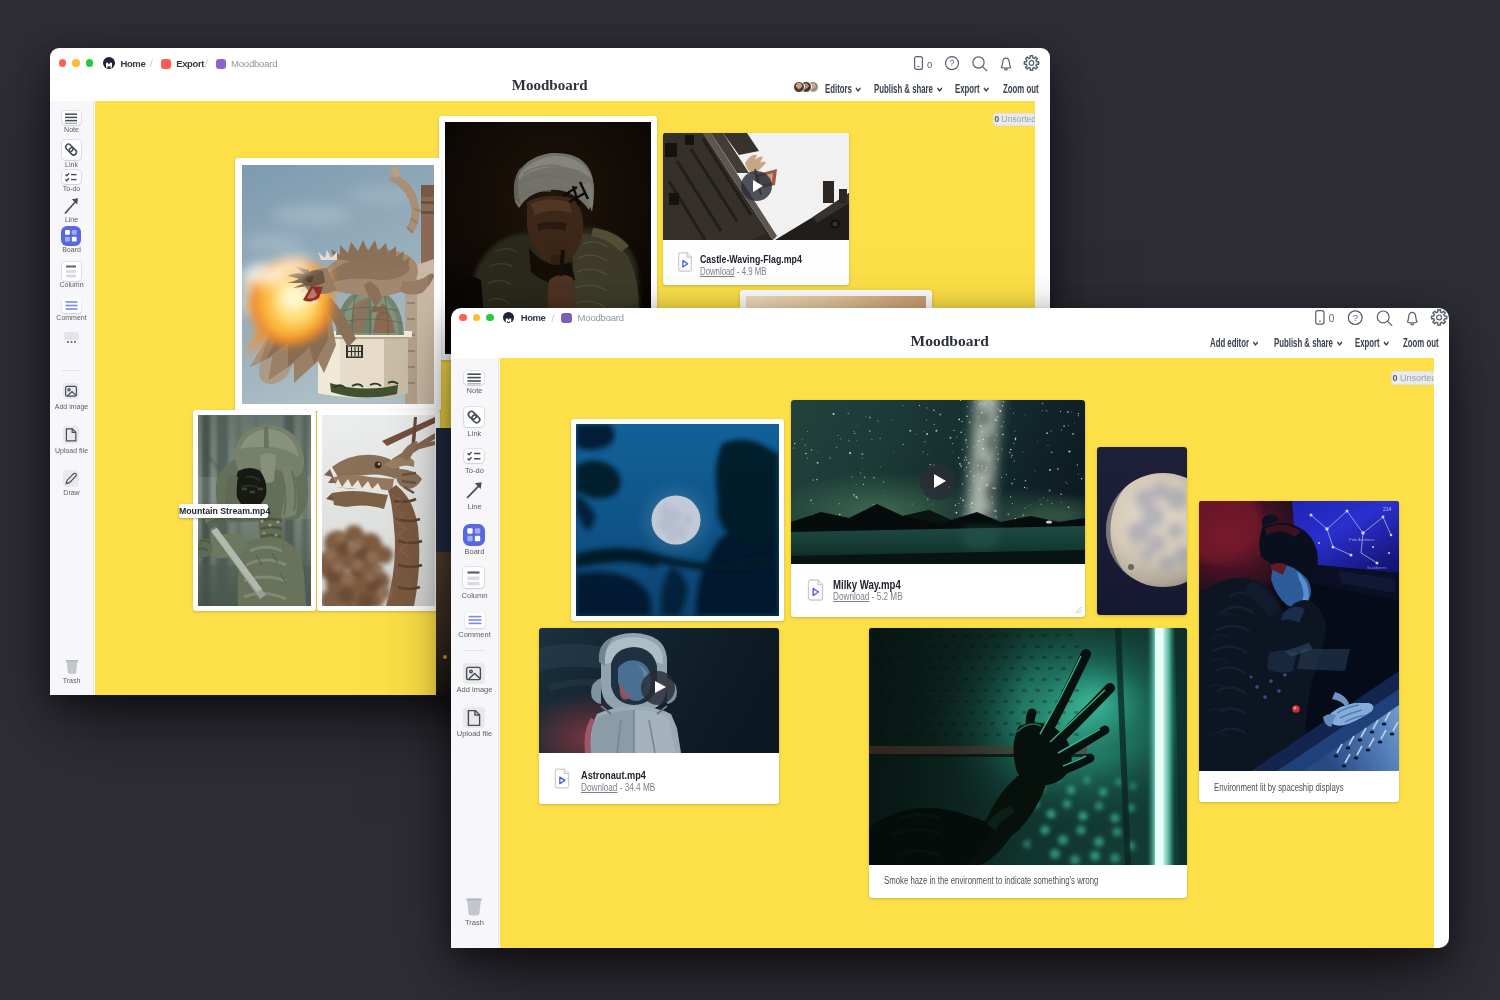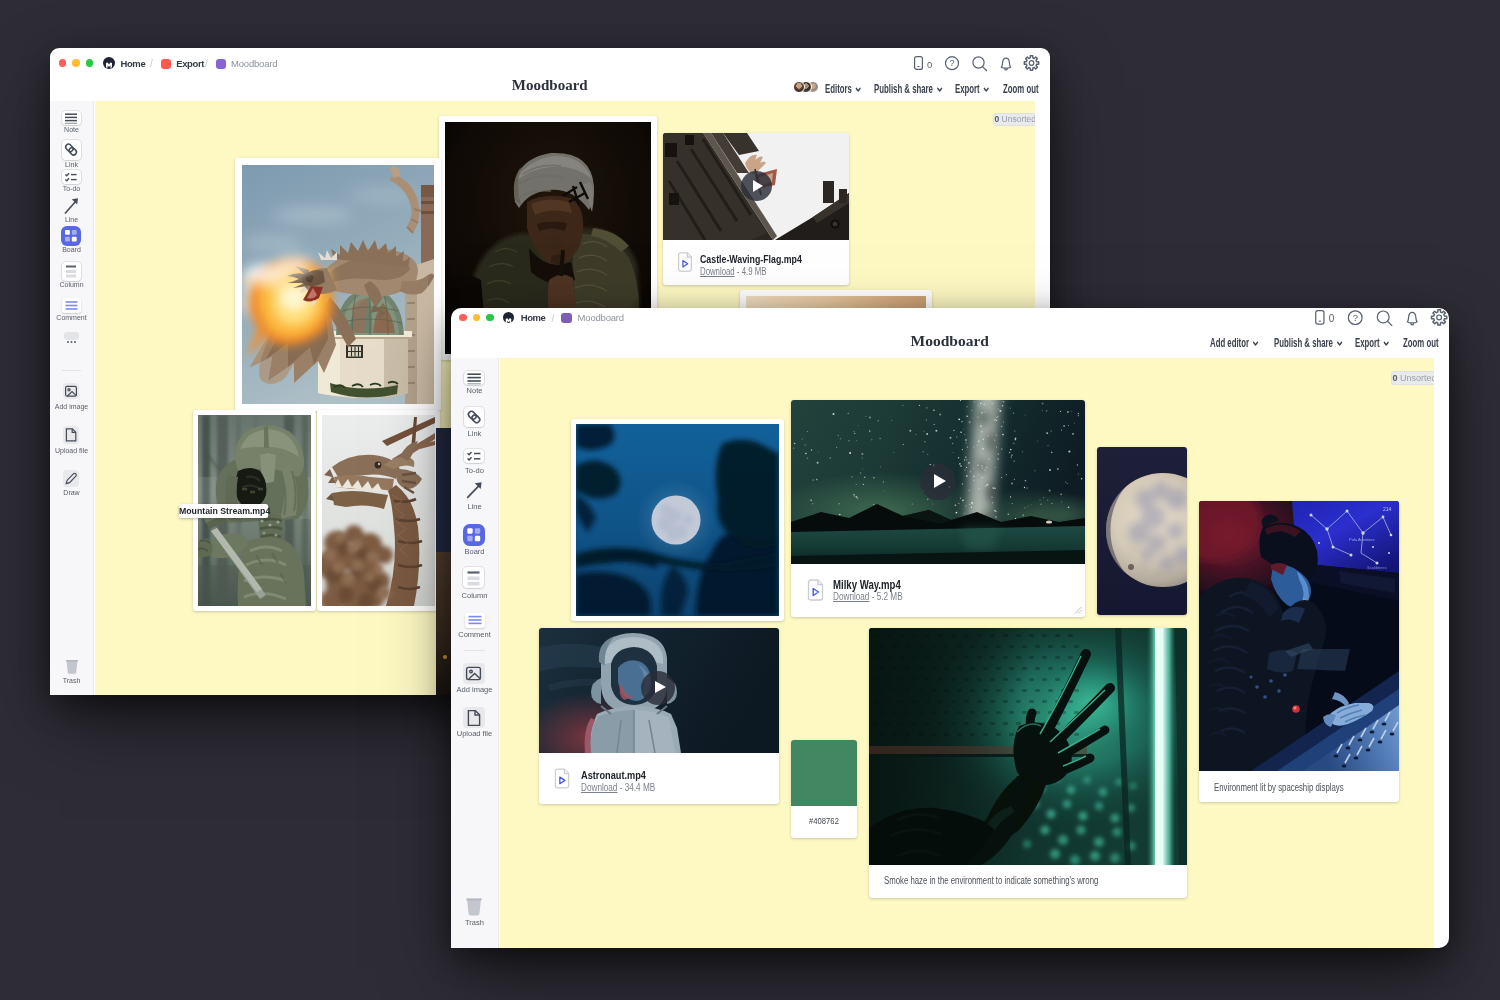--- a/index.html
+++ b/index.html
@@ -3,21 +3,21 @@
 <meta charset="utf-8">
 <style>
 * { margin:0; padding:0; box-sizing:border-box; }
 html,body { width:1500px; height:1000px; overflow:hidden; }
 body { background:#2e2d36; font-family:"Liberation Sans", sans-serif; position:relative; }
 .win { position:absolute; background:#fff; box-shadow:0 30px 70px -10px rgba(0,0,0,.6), 0 10px 30px rgba(0,0,0,.4); }
 #win1 { left:50px; top:48px; width:999.5px; height:647px; border-radius:9px; }
 #win2 { left:451px; top:307.5px; width:997.5px; height:640.5px; border-radius:10px; }
 .tl { position:absolute; border-radius:50%; }
 .sidebar { position:absolute; left:0; bottom:0; background:#f7f7f9; border-right:1px solid #e8e8eb; }
-.canvas { position:absolute; right:15px; bottom:0; background:#fef9c3; overflow:hidden; }
+.canvas { position:absolute; right:15px; bottom:0; background:#fde047; overflow:hidden; }
 .sitem { position:absolute; text-align:center; color:#565d68; }
 .lbl { position:absolute; width:100%; text-align:center; color:#5a6069; }
 .sbtn { background:#fff; border-radius:4px; box-shadow:0 0 0 1px rgba(30,35,48,.10), 0 1px 2px rgba(30,35,48,.10); position:absolute; }
 .sbtn.gray { background:#e9e9ec; box-shadow:none; }
 .card { position:absolute; background:#fff; border-radius:3px; box-shadow:0 1px 3px rgba(25,28,40,.22); }
 .crumbtxt { position:absolute; font-weight:bold; color:#343b47; white-space:nowrap; letter-spacing:-0.4px; }
 .crumbgray { position:absolute; color:#8d939d; white-space:nowrap; letter-spacing:-0.2px; }
 .slash { position:absolute; color:#c6cad0; }
 .sq { position:absolute; border-radius:3px; }
 .toolitem { position:absolute; font-weight:bold; color:#3a414d; white-space:nowrap; font-size:12px; transform:scaleX(.65); transform-origin:0 50%; }
@@ -1222,24 +1222,20 @@
         <svg width="16" height="21" viewBox="0 0 17 22" fill="none">
             <path d="M1.5 3 a2 2 0 0 1 2-2 H11 L15.5 5.5 V19 a2 2 0 0 1 -2 2 H3.5 a2 2 0 0 1 -2-2 Z" stroke="#c9ccd2" stroke-width="1.3" fill="#fff"></path>
             <path d="M11 1 V5.7 H15.5" stroke="#c9ccd2" stroke-width="1.3" fill="#f2f3f5"></path>
             <path d="M6.2 9.5 L11.5 13 L6.2 16.5 Z" stroke="#4a58e8" stroke-width="1.4" stroke-linejoin="round"></path>
           </svg>
       </div>
       <div class="ftitle" style="left:42px; top:141px; font-size:11.5px;">Astronaut.mp4</div>
       <div class="fsub" style="left:42px; top:152.5px; font-size:10.5px;"><u>Download</u> - 34.4 MB</div>
     </div>
 
-    <div class="card" style="left:291.5px; top:382px; width:66px; height:98px;">
-      <div style="position:absolute; left:0; top:0; width:66px; height:66px; background:#408762; border-radius:3px 3px 0 0;"></div>
-      <div style="position:absolute; left:0; top:75.5px; width:66px; text-align:center; font-size:9px; color:#3f454d; transform:scaleX(.85);">#408762</div>
-    </div>
 
     <div class="card" style="left:369.5px; top:270px; width:318px; height:270px;">
       <div class="img" style="left:0; top:0; width:318px; height:237px; border-radius:3px 3px 0 0;">
         <svg width="318" height="237" viewBox="0 0 318 237">
           <defs>
           <radialGradient id="hglow" cx="50%" cy="50%" r="50%">
                 <stop offset="0%" stop-color="#41c29e" stop-opacity=".95"></stop>
                 <stop offset="45%" stop-color="#27937a" stop-opacity=".6"></stop>
                 <stop offset="100%" stop-color="#0f3d35" stop-opacity="0"></stop>
               </radialGradient>

